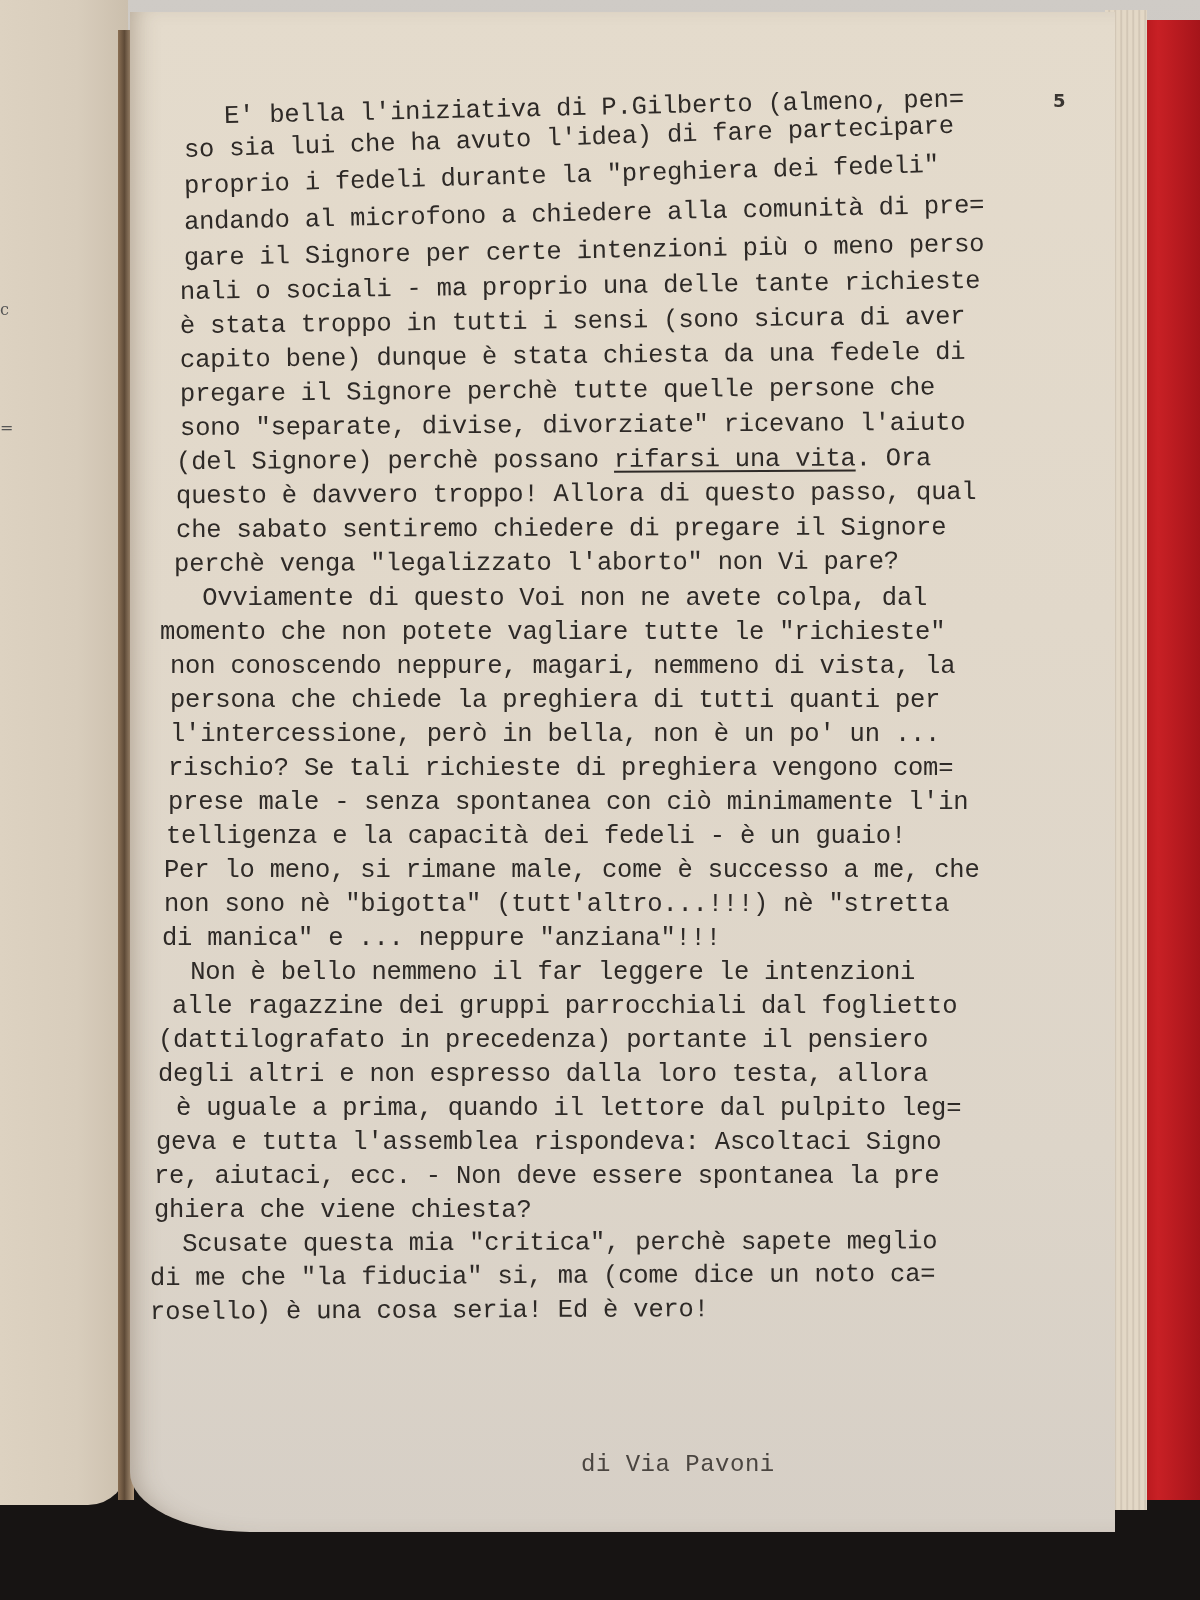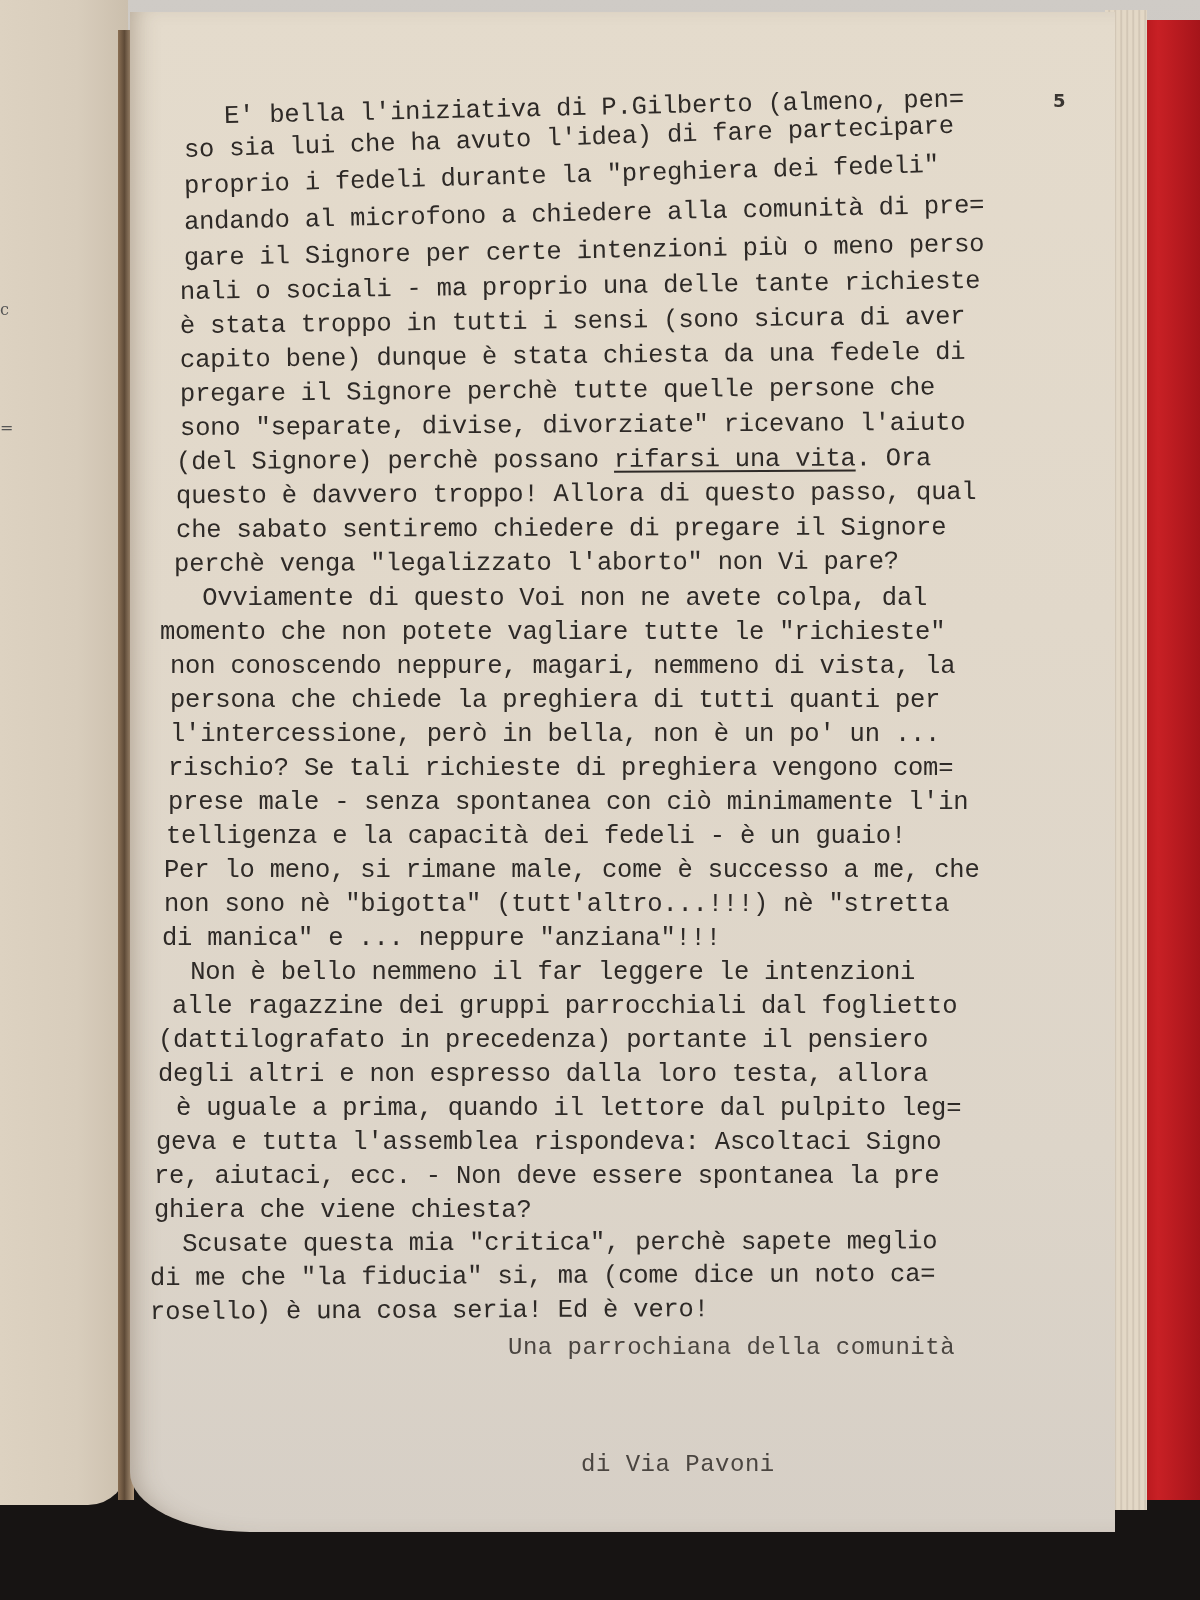--- a/index.html
+++ b/index.html
@@ -161,16 +161,15 @@
         <span class="text-line" style="left: 28px; top: 1014px; transform: rotate(0deg);"><span>(dattilografato in precedenza) portante il pensiero</span></span>
         <span class="text-line" style="left: 28px; top: 1048px; transform: rotate(0deg);"><span>degli altri e non espresso dalla loro testa, allora</span></span>
         <span class="text-line" style="left: 26px; top: 1082px; transform: rotate(0deg); margin-left: 20px;"><span>è uguale a prima, quando il lettore dal pulpito leg=</span></span>
         <span class="text-line" style="left: 26px; top: 1116px; transform: rotate(0deg);"><span>geva e tutta l'assemblea rispondeva: Ascoltaci Signo</span></span>
         <span class="text-line" style="left: 24px; top: 1150px; transform: rotate(0deg);"><span>re, aiutaci, ecc. - Non deve essere spontanea la pre</span></span>
         <span class="text-line" style="left: 24px; top: 1184px; transform: rotate(0deg);"><span>ghiera che viene chiesta?</span></span>
         <span class="text-line" style="left: 22px; top: 1218px; transform: rotate(-0.2deg);"><span>  Scusate questa mia "critica", perchè sapete meglio</span></span>
         <span class="text-line" style="left: 20px; top: 1252px; transform: rotate(-0.3deg);"><span>di me che "la fiducia" si, ma (come dice un noto ca=</span></span>
         <span class="text-line" style="left: 20px; top: 1286px; transform: rotate(-0.3deg);"><span>rosello) è una cosa seria! Ed è vero!</span></span>
       </div>
-    <span class="signature-line" style="left:378px; top:1322px;">Una parrochiana della comunità</span>
     <span class="signature-line" style="left:432px; top:1439px;margin-left:19px;">di Via Pavoni</span>
   </div>
 </div>
 
 </body></html>

